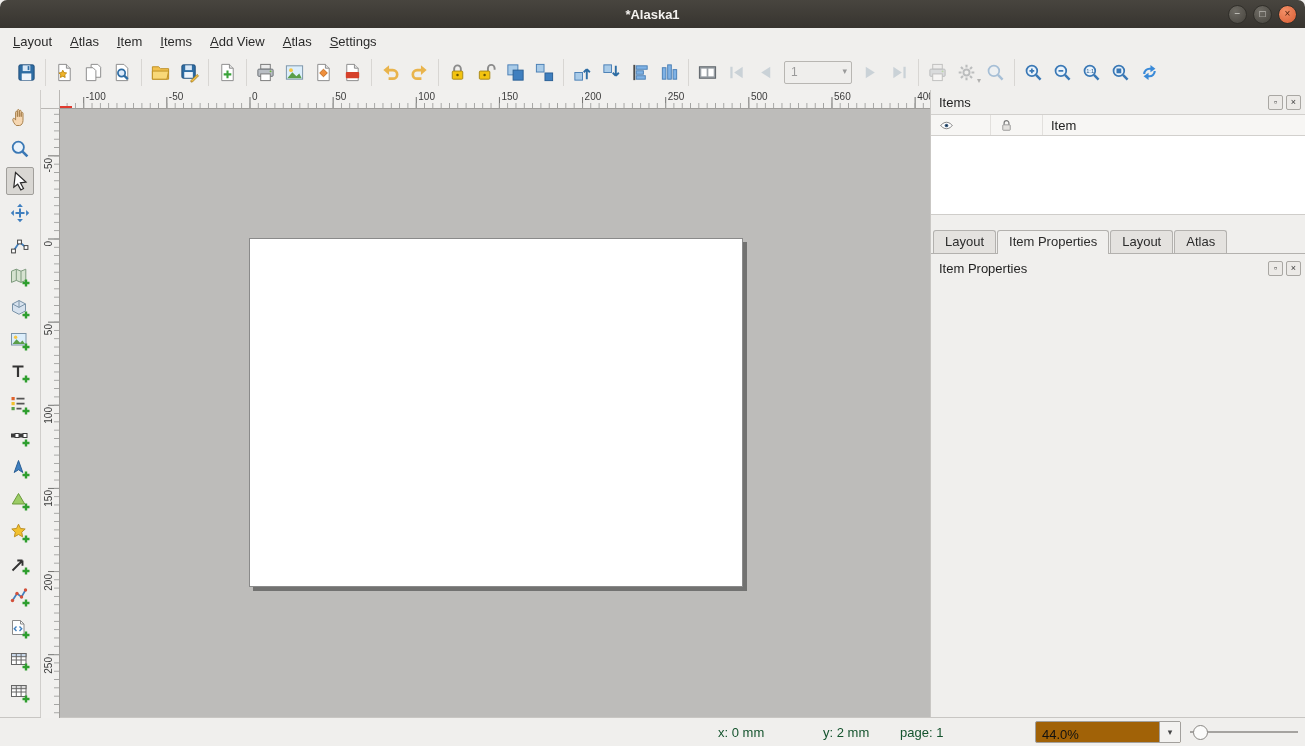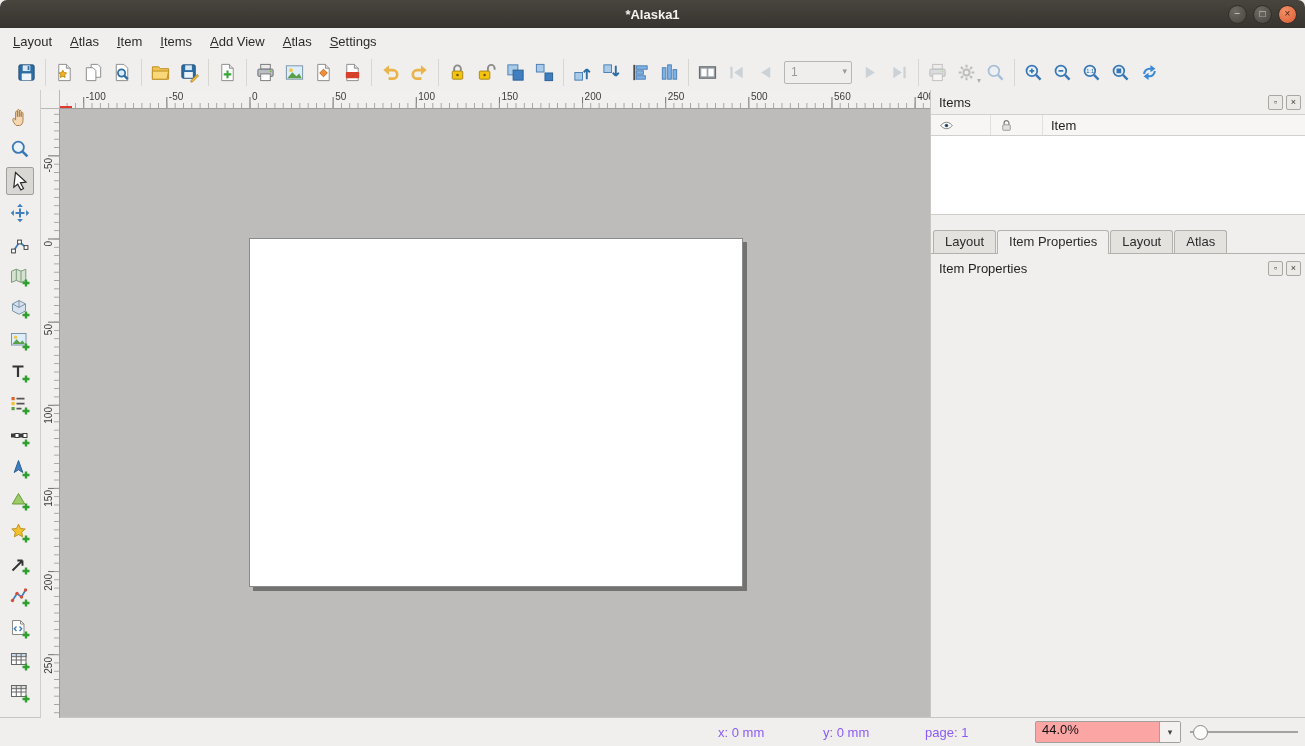--- a/index.html
+++ b/index.html
@@ -76,24 +76,24 @@
   .items-list{height:78px;background:#fff;border-bottom:1px solid #cfcdca;margin-bottom:13px;}
   .tabbar{display:flex;align-items:flex-end;height:25px;padding-left:2px;border-bottom:1px solid #b3b1ae;gap:1px;}
   .tab{background:#e4e2df;border:1px solid #b3b1ae;border-bottom:none;border-radius:3px 3px 0 0;
        padding:3px 11px 4px;font-size:13px;color:#2b2b2b;}
   .tab.active{background:var(--panel-bg,#f0efed);margin-bottom:-1px;padding-bottom:5px;}
   .phead2{margin-top:2px;}
   .props-body{flex:1;}
   
   .statusbar{position:absolute;left:0;right:0;bottom:0;height:28px;background:var(--chrome-bg,#f0efed);
              border-top:1px solid #c8c6c3;}
-  .slabel{position:absolute;top:7px;font-size:13px;color:#8b5cf6;}
-  .sx{left:718px;} .sy{left:823px;} .sp{left:925px;}
-  .zoom-combo{position:absolute;left:1035px;top:3px;width:138px;height:20px;background:#fca5a5;
-              border:1px solid #a2a09d;border-radius:2px;display:flex;align-items:flex-start;
+  .slabel{position:absolute;top:7px;font-size:13px;color:#14532d;}
+  .sx{left:718px;} .sy{left:823px;} .sp{left:900px;}
+  .zoom-combo{position:absolute;left:1035px;top:3px;width:138px;height:20px;background:#a16207;
+              border:1px solid #a2a09d;border-radius:2px;display:flex;align-items:flex-end;
               padding-left:6px;font-size:13px;color:#111;}
   .zoom-arrow{position:absolute;right:0;top:0;bottom:0;width:20px;border-left:1px solid #a2a09d;
               background:#f3f2f0;text-align:center;line-height:20px;font-size:9px;color:#444;}
   .zoom-slider{position:absolute;left:1188px;top:0;width:114px;height:28px;}
   .slider-track{position:absolute;left:2px;right:4px;top:13px;height:2px;background:#a5a3a0;}
   .slider-handle{position:absolute;left:5px;top:7px;width:13px;height:13px;border-radius:50%;
                  background:#fbfbfa;border:1px solid #8a8884;}
 </style>
 </head>
 <body>
@@ -696,21 +696,21 @@
           <span class="pbtn">×</span>
         </span>
       </div>
       <div class="props-body"></div>
     </div>
 
   </div>
 
   <div class="statusbar">
     <span class="slabel sx">x: 0 mm</span>
-    <span class="slabel sy">y: 0 mm</span>
+    <span class="slabel sy">y: 2 mm</span>
     <span class="slabel sp">page: 1</span>
     <div class="zoom-combo">
       <span>44.0%</span>
       <span class="zoom-arrow">▾</span>
     </div>
     <div class="zoom-slider">
       <span class="slider-track"></span>
       <span class="slider-handle"></span>
     </div>
   </div>

